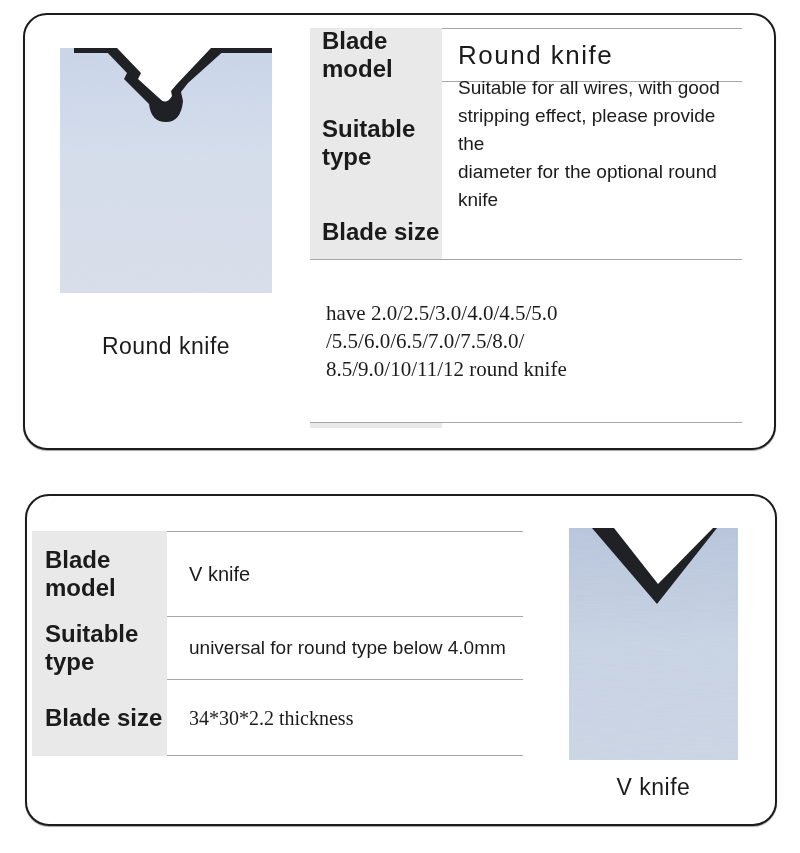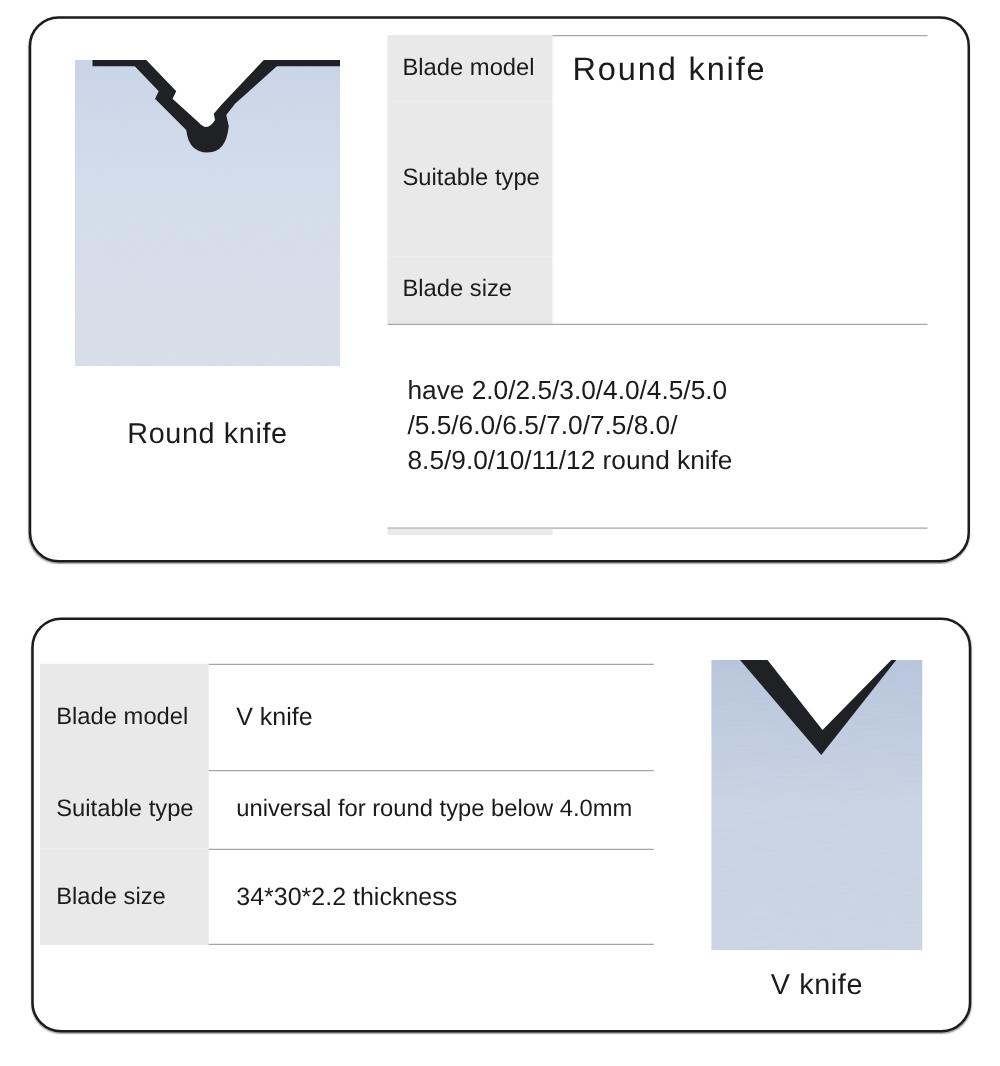--- a/index.html
+++ b/index.html
@@ -25,32 +25,32 @@
   .fig-round figcaption{margin-top:40px;}
   .fig-v figcaption{margin-top:14px;}
   figcaption{font-size:23px;letter-spacing:.5px;color:var(--text,#1b1b1b);}
 
   .spec-table{position:absolute;}
   .tbl-round{left:285px;top:13px;width:432px;}
   .tbl-v{left:5px;top:35px;width:491px;}
   .row{display:flex;}
   .row .label{
     background:var(--label-bg,#e9e9e9);display:flex;align-items:center;
-    box-sizing:border-box;font-size:19px;flex:none;
+    box-sizing:border-box;font-size:24px;flex:none;font-weight:bold;
   }
   .tbl-round .label{width:132px;padding-left:12px;}
   .tbl-v .label{width:135px;padding-left:13px;}
   .row .val{
     flex:1;display:flex;align-items:center;box-sizing:border-box;
     border-top:1px solid var(--divider,#a6a6a6);
     white-space:pre-line;font-size:19px;line-height:28px;
   }
   .tbl-round .val{padding-left:16px;}
   .tbl-v .val{padding-left:22px;}
-  .row.last .val{border-bottom:1px solid var(--divider,#a6a6a6);}
+  .row.last .val{border-bottom:1px solid var(--divider,#a6a6a6);font-family:Liberation Serif, serif;}
   .val.big{font-size:26px;letter-spacing:1.5px;line-height:26px;}
   .val.list{font-size:21px;line-height:28px;}
   .val.plain{font-size:20px;}
   .tail{height:5px;}
   .tail .val{border:none;}
   
   .tbl-round .r1{height:53px;} .tbl-round .r2{height:124px;}
   .tbl-round .r3{height:54px;} .tbl-round .r4{height:164px;}
   .tbl-v .r1{height:85px;} .tbl-v .r2{height:63px;} .tbl-v .r3{height:77px;}
 </style>
@@ -83,20 +83,23 @@
       <figcaption>Round knife</figcaption>
     </figure>
 
     <div class="spec-table tbl-round">
       <div class="row r1">
         <div class="label">Blade model</div>
         <div class="val big">Round knife</div>
       </div>
       <div class="row r2">
         <div class="label">Suitable type</div>
+        <div class="val">Suitable for all wires, with good
+stripping effect, please provide the
+diameter for the optional round knife</div>
       </div>
       <div class="row r3">
         <div class="label">Blade size</div>
       </div>
       <div class="row r4 last">
         <div class="val list">have 2.0/2.5/3.0/4.0/4.5/5.0
 /5.5/6.0/6.5/7.0/7.5/8.0/
 8.5/9.0/10/11/12 round knife</div>
       </div>
       <div class="row tail">

